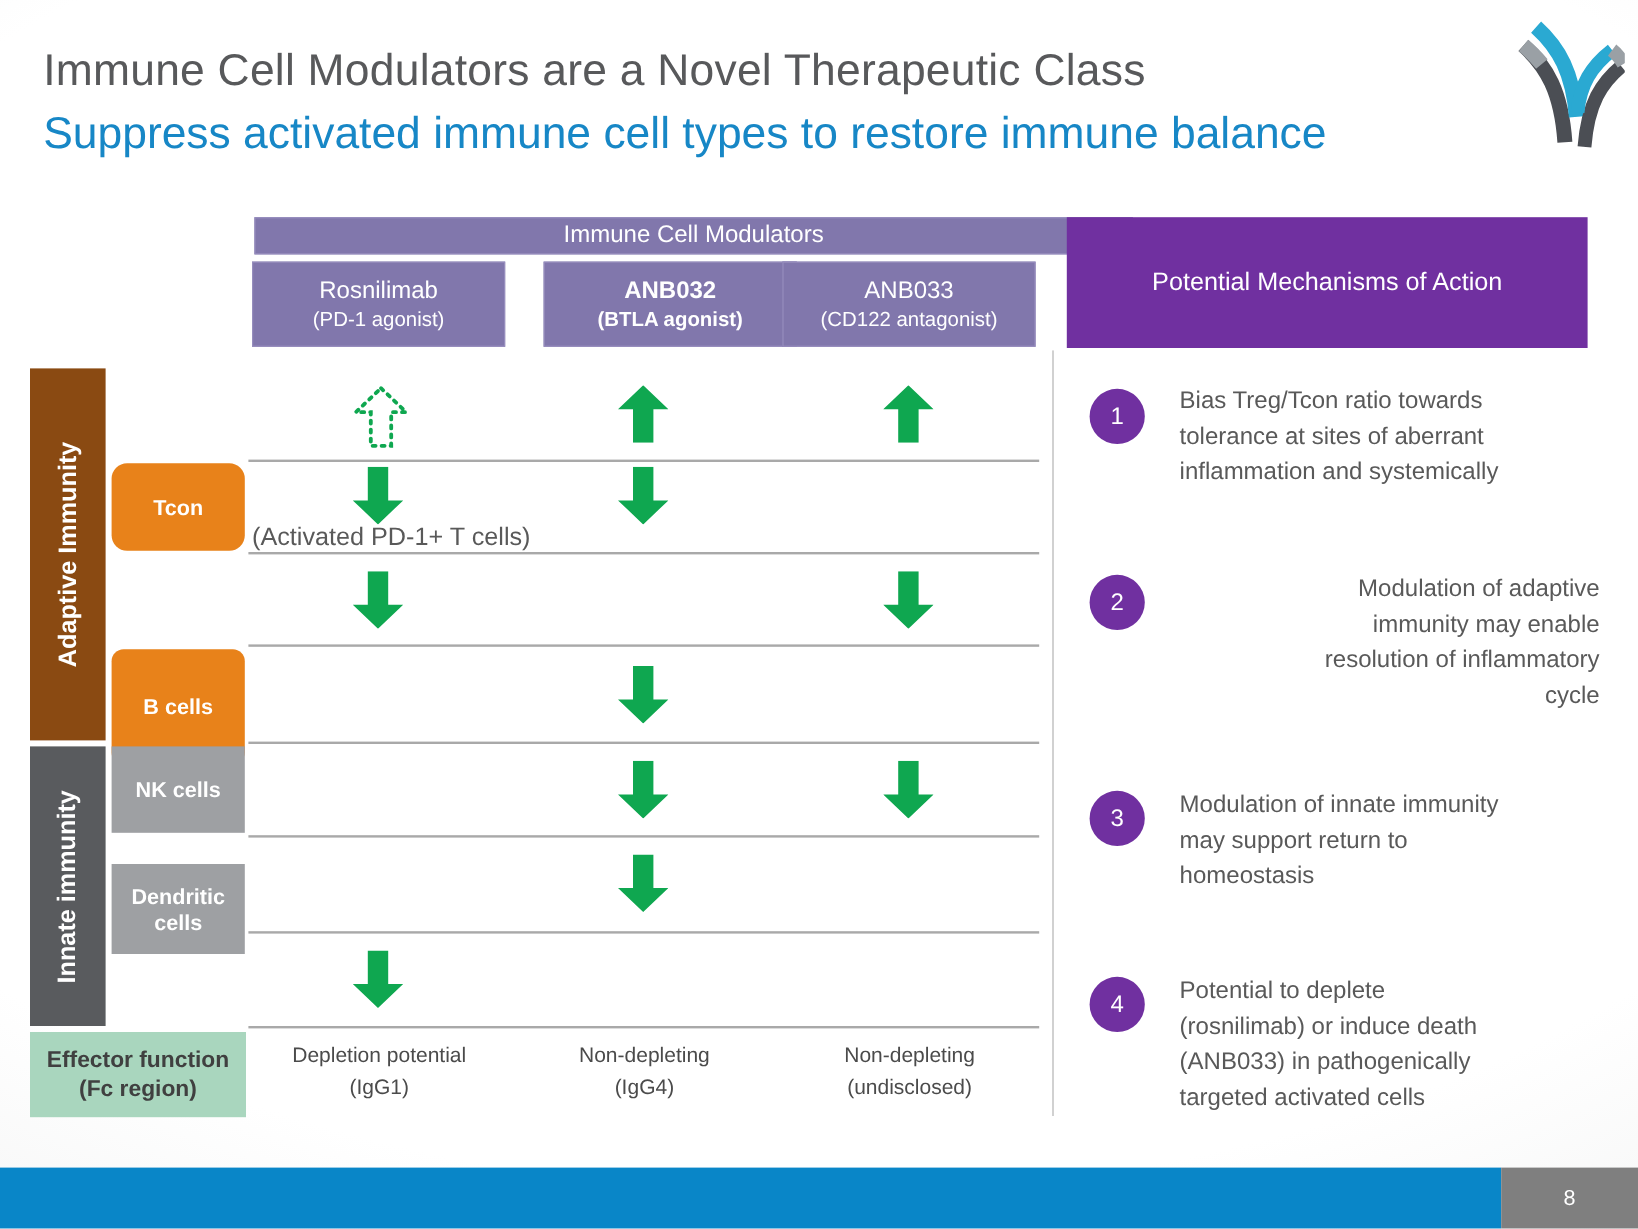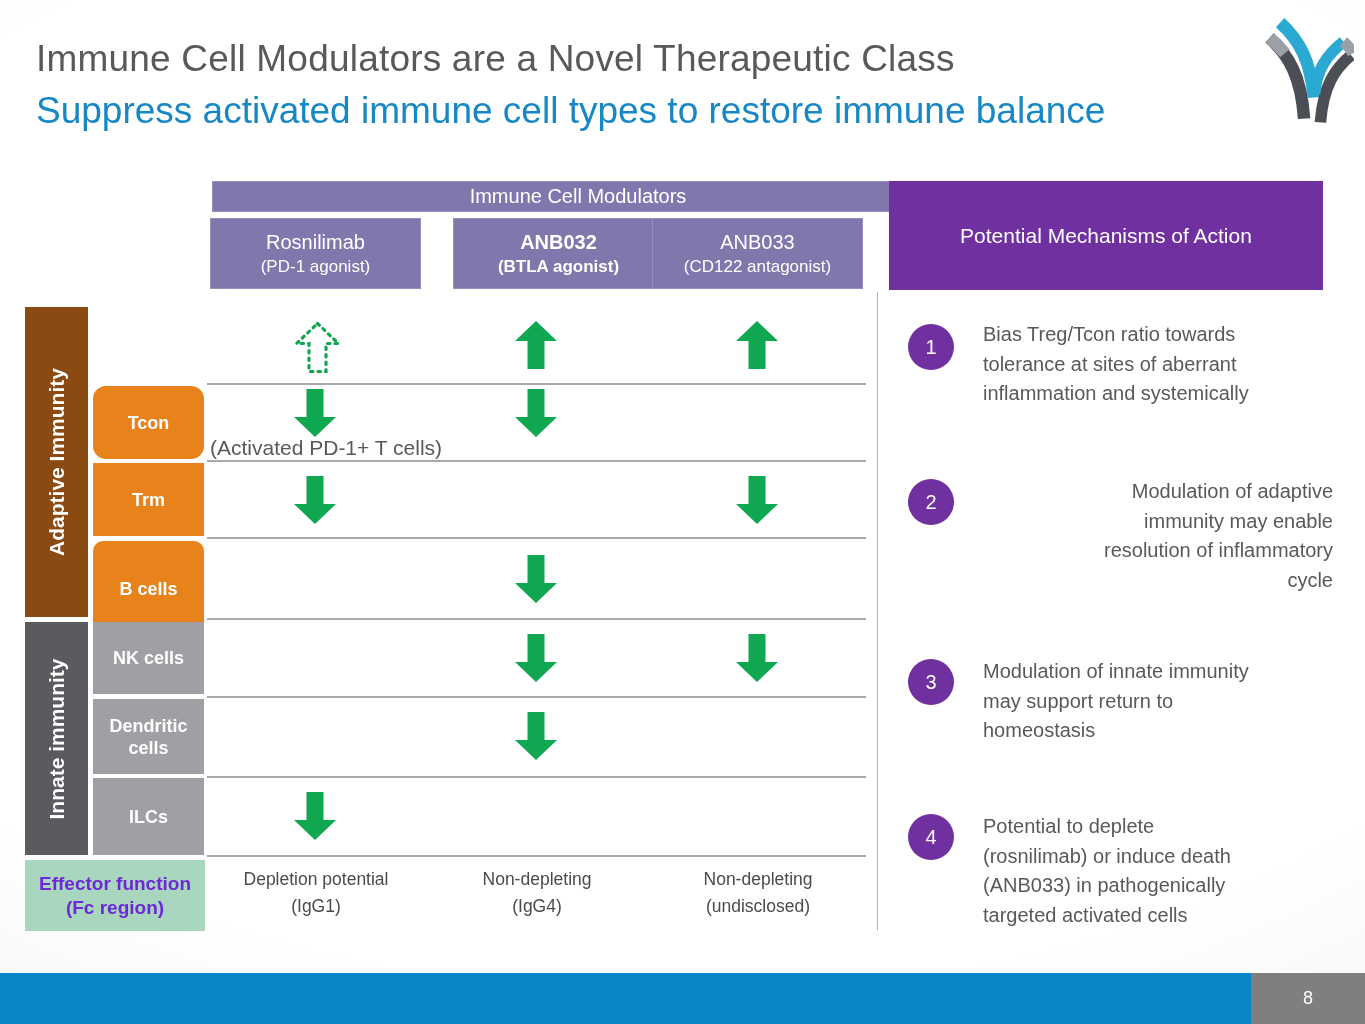--- a/index.html
+++ b/index.html
@@ -43,21 +43,21 @@
     left:93px;width:111px;
     display:flex;align-items:center;justify-content:center;text-align:center;
     color:#fff;font-weight:bold;font-size:18px;line-height:22px;padding:0 6px;box-sizing:border-box;
   }
   .orange{background:#e8821a;}
   .gray{background:#9ea0a3;}
   
   .effector{
     left:25px;top:860px;width:180px;height:71px;background:#a9d6be;
     display:flex;align-items:center;justify-content:center;text-align:center;
-    color:#6d28d9;font-weight:bold;font-size:19px;line-height:24px;white-space:pre-line;
+    color:#404040;font-weight:bold;font-size:19px;line-height:24px;white-space:pre-line;
   }
   .effval{
     top:866px;width:212px;text-align:center;font-size:17.5px;line-height:27px;
     color:#4b4b4b;white-space:pre-line;
   }
   
   .sep{left:207px;width:659px;height:2px;background:#a9a9a9;}
   .vdivider{left:877px;top:292px;width:1px;height:638px;background:#b3b3b3;}
   .arrow{position:absolute;line-height:0;}
   .cellnote{left:210px;top:436px;font-size:21px;color:#595959;}
@@ -117,25 +117,23 @@
   </div>
 
   <div class="abs groupcol adaptive">
     <span>Adaptive Immunity</span>
   </div>
   <div class="abs groupcol innate">
     <span>Innate immunity</span>
   </div>
 
   <div class="abs rowlab orange" style="top:386px;height:73px;border-radius:13px;">Tcon</div>
-  <div class="abs rowlab orange" style="top:463px;height:73px;">Trm</div>
   <div class="abs rowlab orange" style="top:541px;height:96px;border-radius:10px;">B cells</div>
   <div class="abs rowlab gray" style="top:622px;height:72px;">NK cells</div>
-  <div class="abs rowlab gray" style="top:699px;height:75px;">Dendritic cells</div>
-  <div class="abs rowlab gray" style="top:778px;height:77px;">ILCs</div>
+  <div class="abs rowlab gray" style="top:720px;height:75px;">Dendritic cells</div>
 
   <div class="abs effector">Effector function
 (Fc region)</div>
   <div class="abs effval" style="left:210px;">Depletion potential
 (IgG1)</div>
   <div class="abs effval" style="left:431px;">Non-depleting
 (IgG4)</div>
   <div class="abs effval" style="left:652px;">Non-depleting
 (undisclosed)</div>
 

